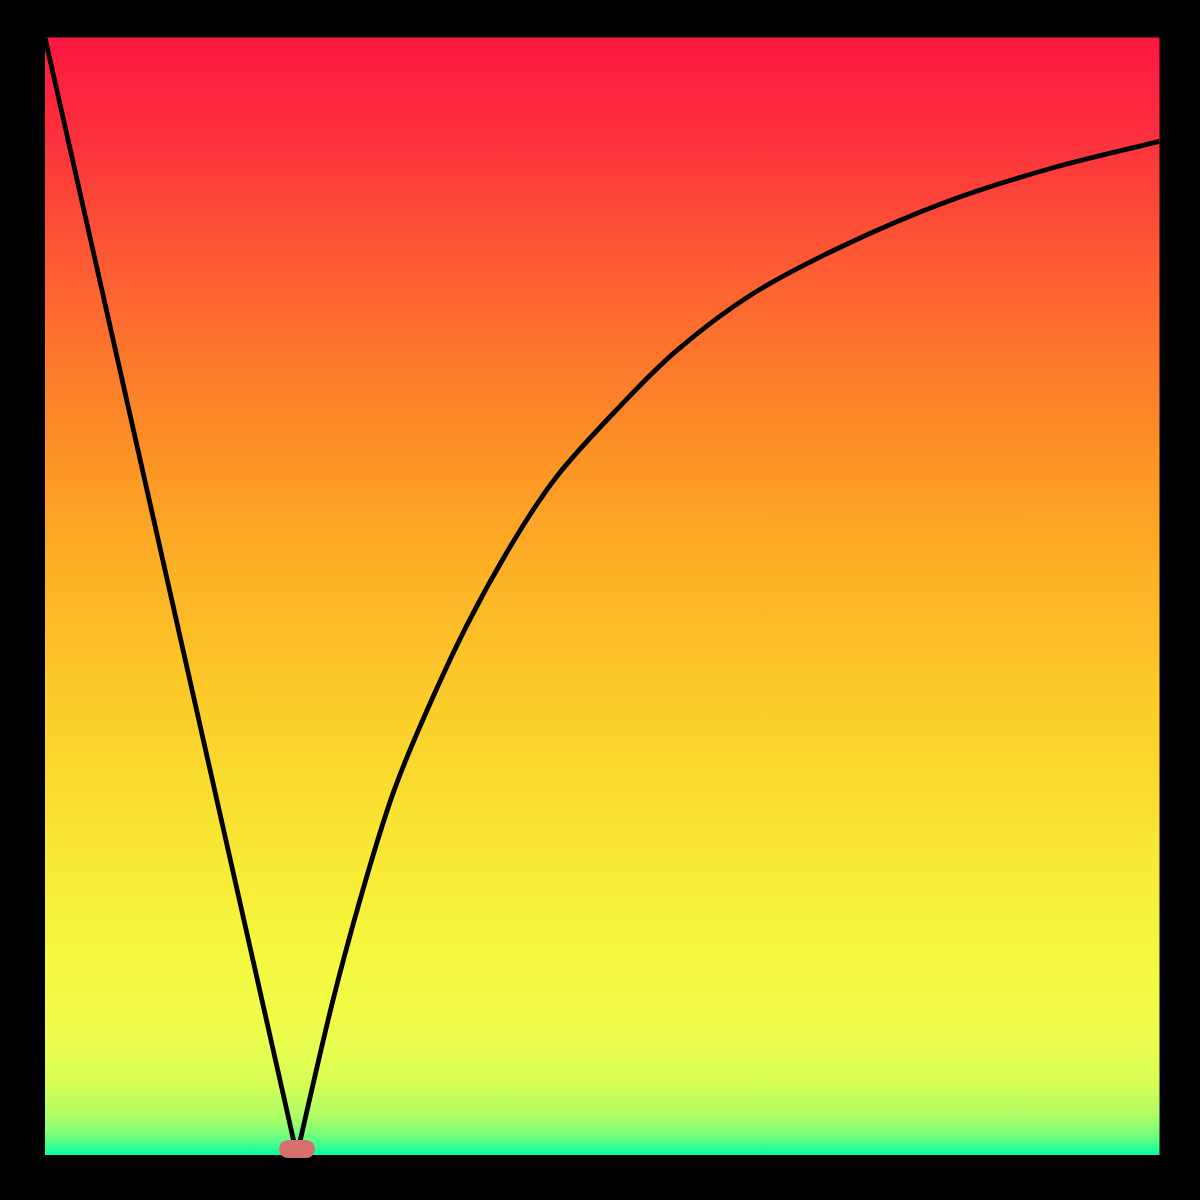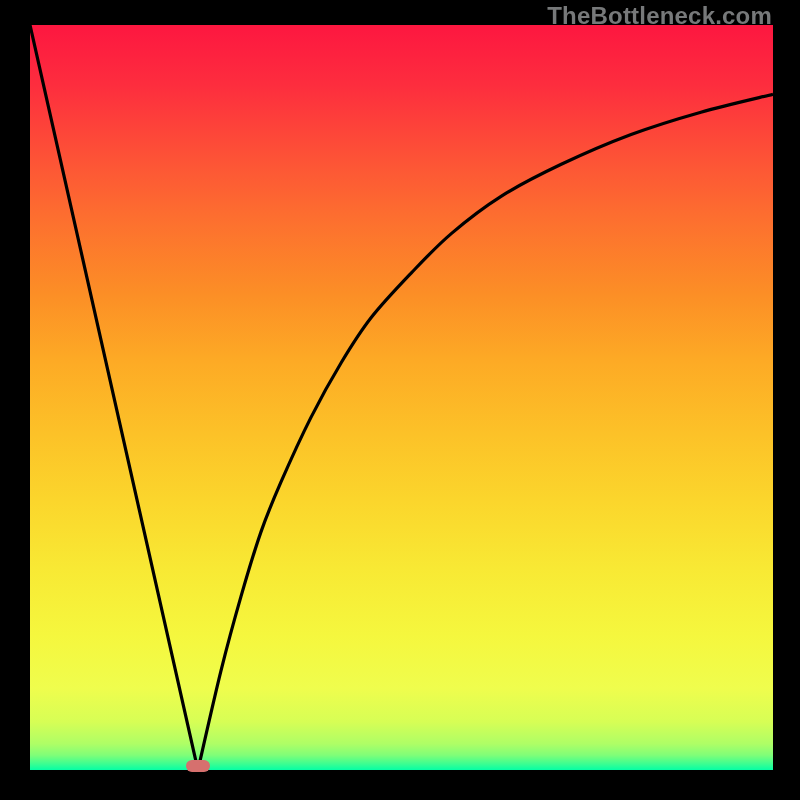--- a/index.html
+++ b/index.html
@@ -55,21 +55,20 @@
     font-family: Arial, Helvetica, sans-serif;
     font-weight: 600;
     white-space: nowrap;
   }
 </style>
 </head>
 <body>
 
 <div class="stage">
 
-  <div class="watermark" style="top:2px; right:28px; font-size:24px; letter-spacing:0.2px;">TheBottleneck.com</div>
 
   <div id="plot" class="plot-area" style="left: 30px; top: 25px; width: 743px; height: 745px;">
     <div class="gradient"></div>
 
     <svg id="curve" class="curve-svg" viewBox="0 0 100 100" preserveAspectRatio="none">
       <path id="curve-path" d="M0.000 0.000 L22.600 100.000 C 23.117 97.783, 24.733 90.583, 25.700 86.700 C 26.667 82.817, 27.500 79.817, 28.400 76.700 C 29.300 73.583, 30.200 70.567, 31.100 68.000 C 32.000 65.433, 32.683 63.850, 33.800 61.300 C 34.917 58.750, 36.450 55.367, 37.800 52.700 C 39.150 50.033, 40.550 47.533, 41.900 45.300 C 43.250 43.067, 44.333 41.300, 45.900 39.300 C 47.467 37.300, 49.500 35.183, 51.300 33.300 C 53.100 31.417, 54.683 29.717, 56.700 28.000 C 58.717 26.283, 60.933 24.550, 63.400 23.000 C 65.867 21.450, 68.583 20.083, 71.500 18.700 C 74.417 17.317, 77.767 15.867, 80.900 14.700 C 84.033 13.533, 87.117 12.600, 90.300 11.700 C 93.483 10.800, 98.383 9.700, 100.000 9.300" fill="none" stroke="#000" stroke-width="3.2" vector-effect="non-scaling-stroke" stroke-linejoin="round"></path>
     </svg>
 
     <div id="marker" class="marker" style="left: 156.03px; top: 735.315px; width: 23.776px; height: 11.92px; background: rgb(214, 112, 110); border-radius: 5.96px;"></div>
   </div>

